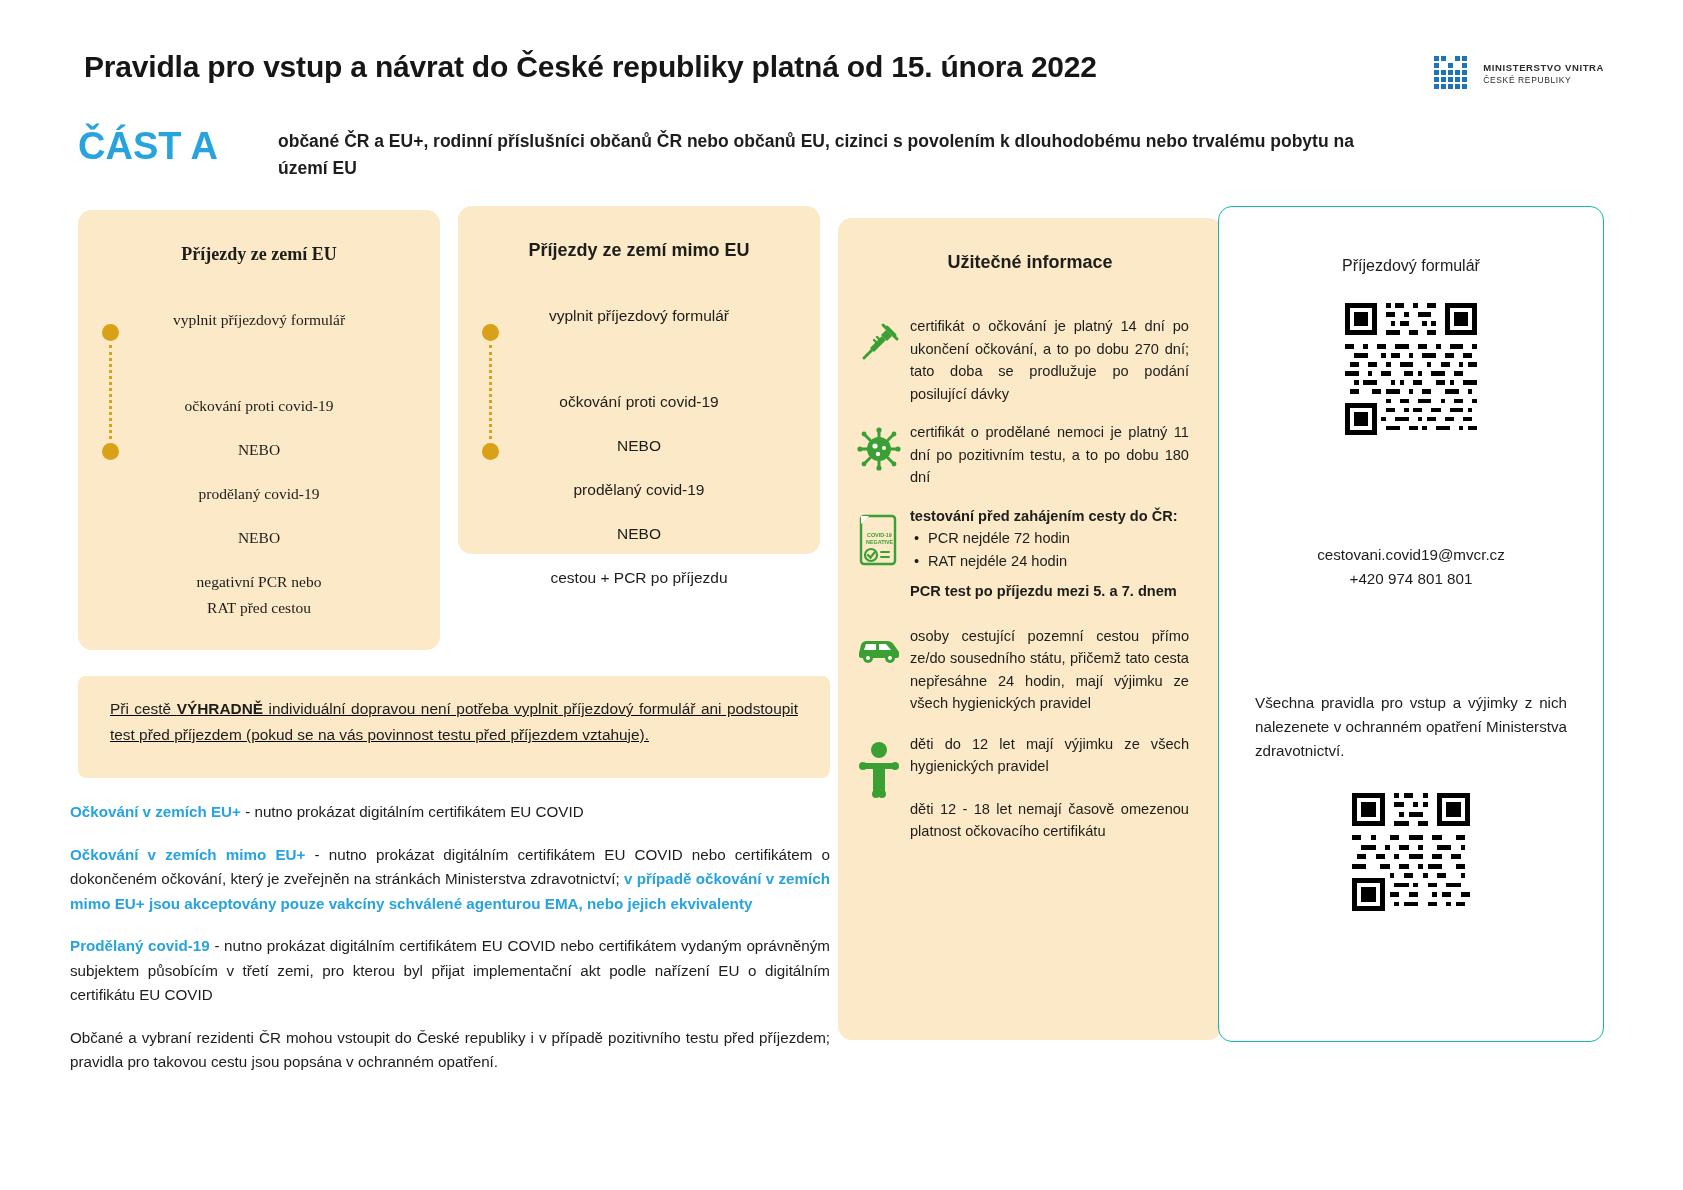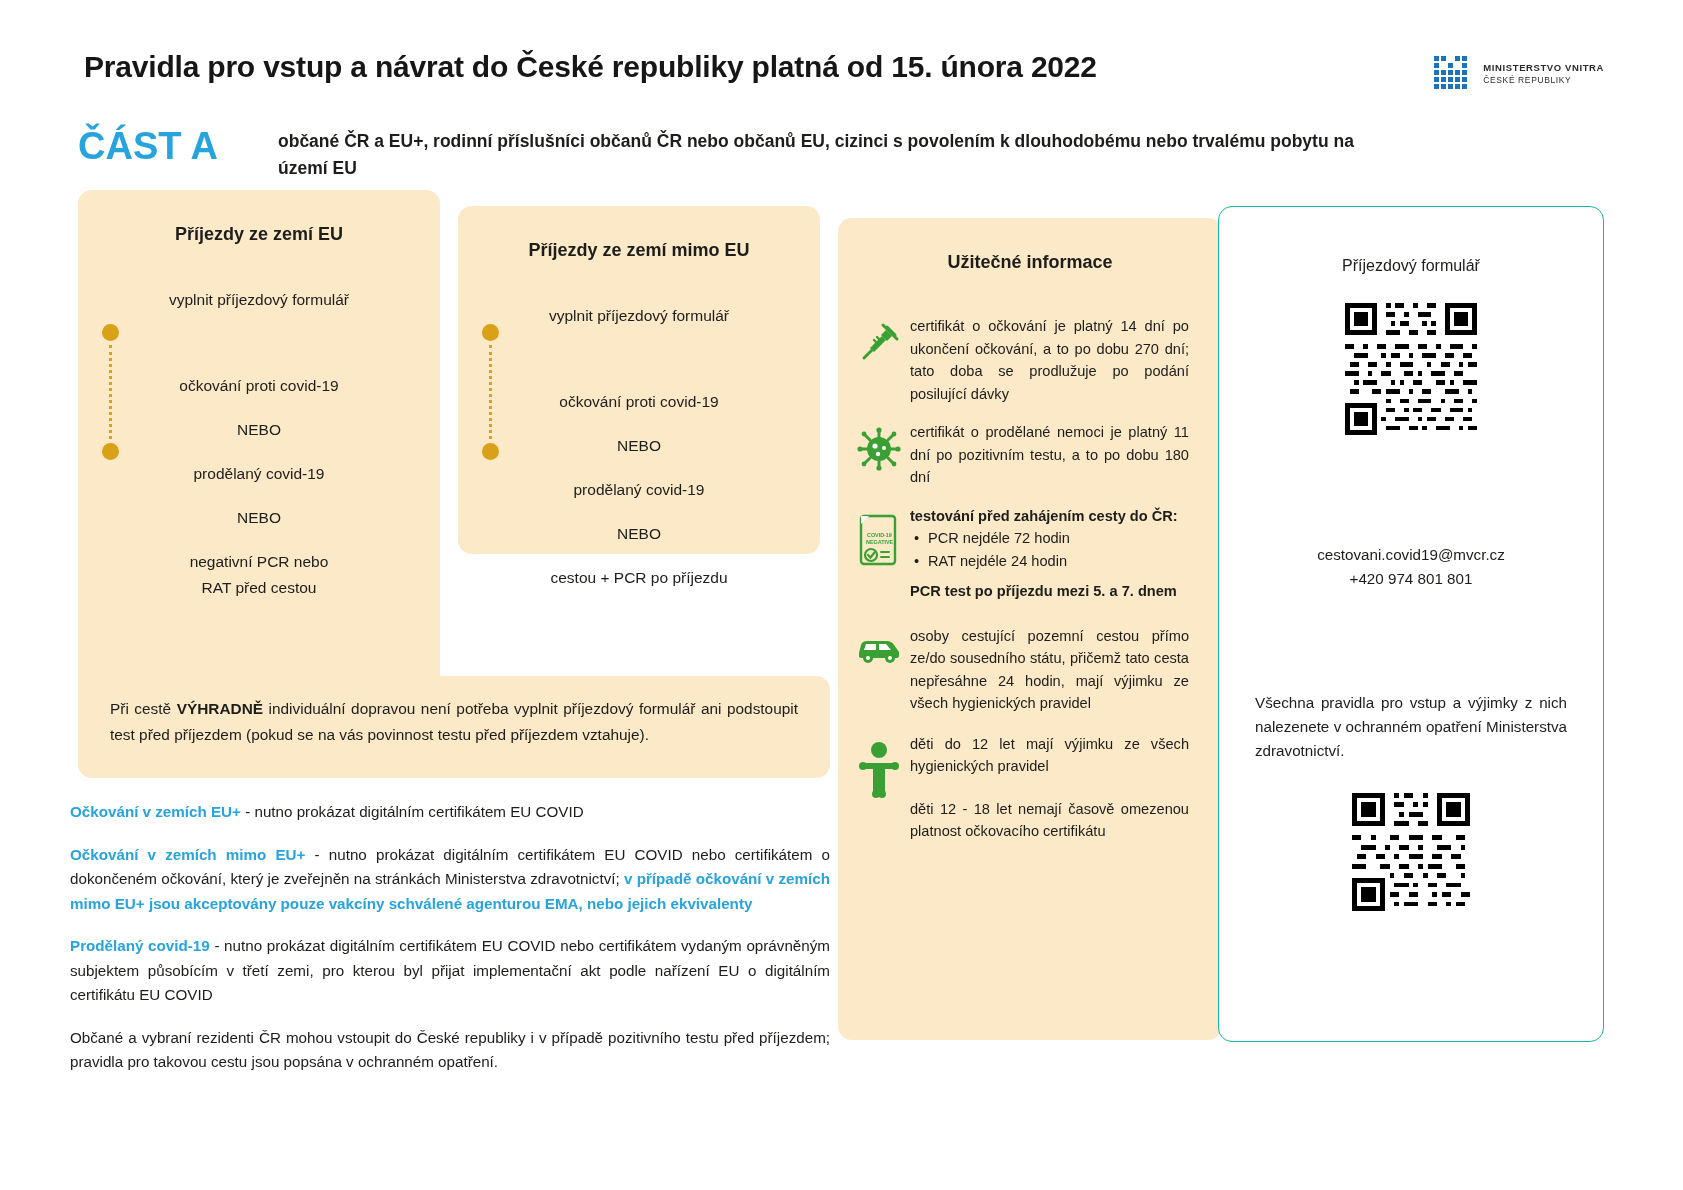--- a/index.html
+++ b/index.html
@@ -83,21 +83,21 @@
   }
   .card-title {
     text-align: center;
     font-size: 18px;
     font-weight: bold;
     color: #1d1d1b;
     margin-top: 34px;
   }
 
   
-  #card-eu   { left: 78px;  top: 190px; width: 362px; height: 572px; }
+  #card-eu   { left: 78px;  top: 210px; width: 362px; height: 440px; font-family: Liberation Serif, serif; }
   #card-noneu{ left: 458px; top: 206px; width: 362px; height: 348px; }
   #card-info { left: 838px; top: 218px; width: 384px; height: 822px; }
 
   .col-body {
     position: relative;
     margin-top: 42px;
     padding: 0 26px;
     text-align: center;
     font-size: 15.5px;
     color: #1d1d1b;
@@ -193,21 +193,22 @@
     color: #1d1d1b;
   }
   .form-block.justified { text-align: justify; }
 
   
   #notice {
     position: absolute;
     left: 78px; top: 676px;
     width: 752px; height: 102px;
     background: #fbe9c8;
-    border-radius: 14px;
+    border-radius: 8px;
+    text-decoration: underline;
   }
   .notice-txt {
     padding: 20px 32px 0 32px;
     font-size: 15.4px;
     line-height: 26px;
     color: #1d1d1b;
     text-align: justify;
   }
   .notice-txt b { font-weight: bold; color: #1d1d1b; }
 

